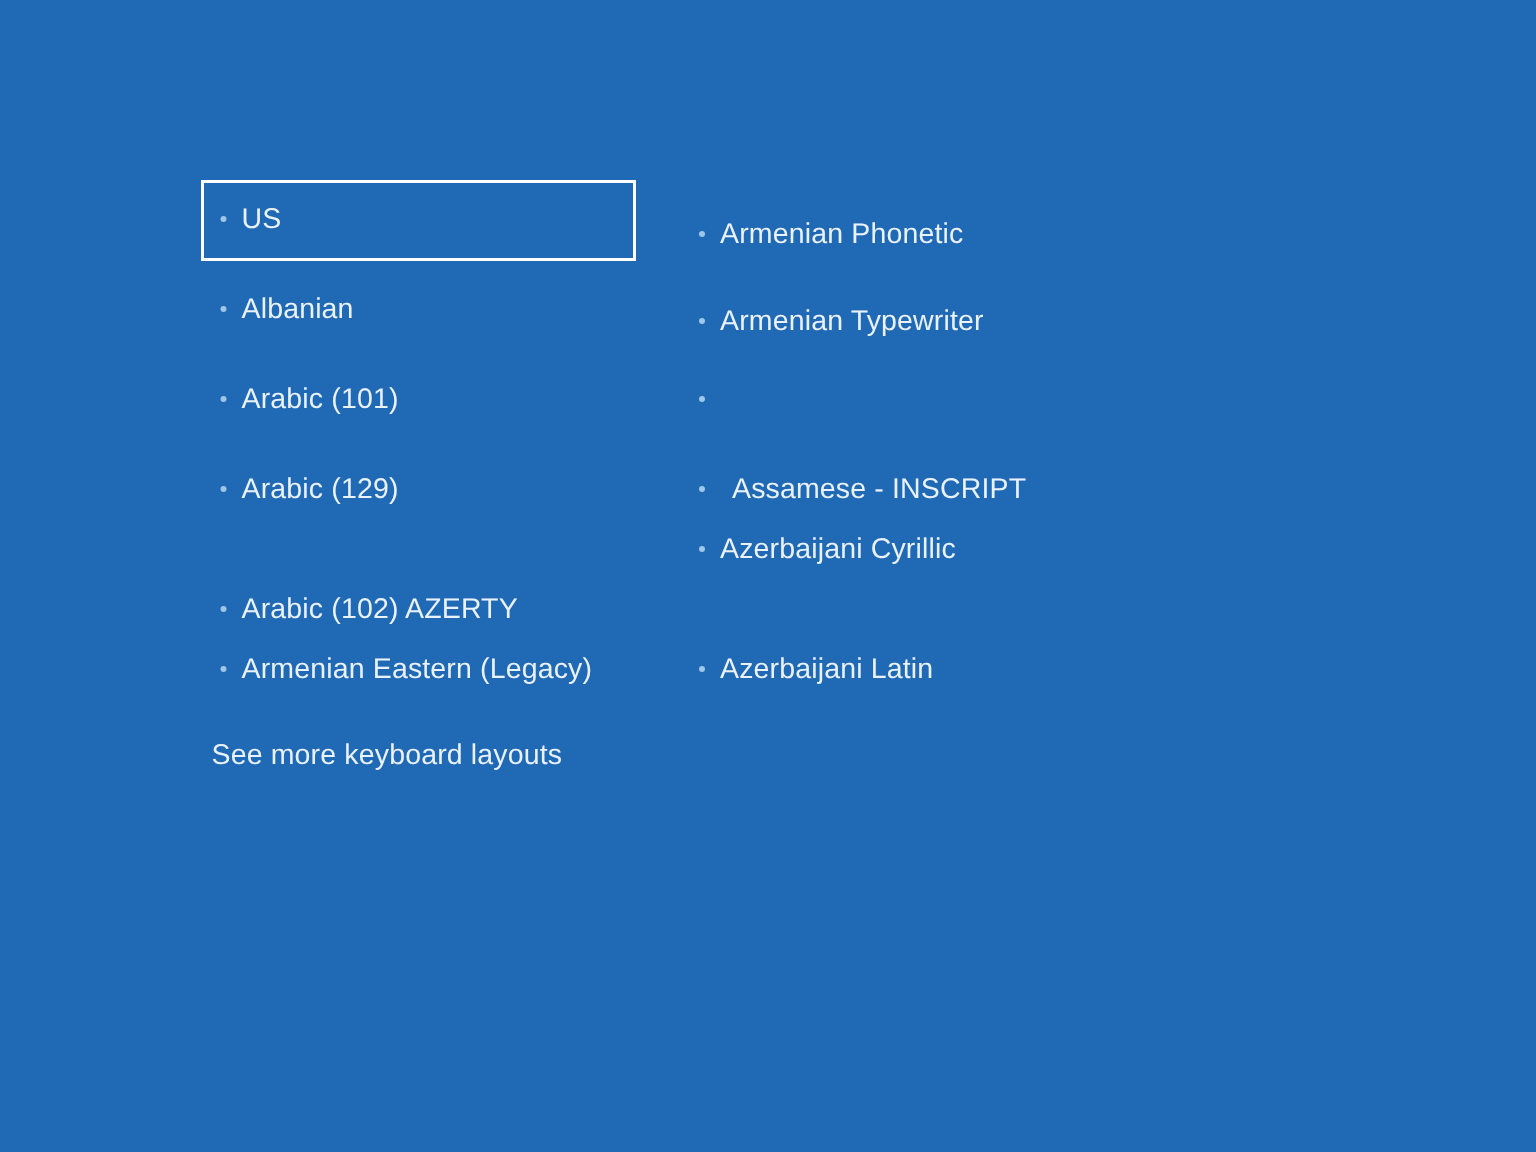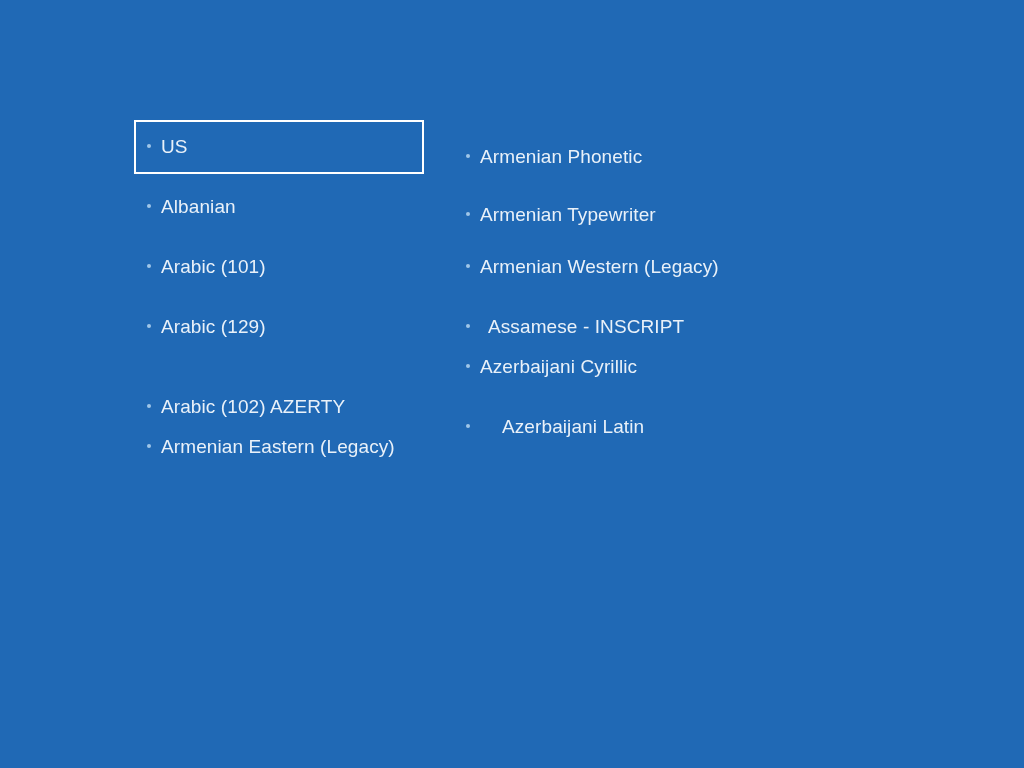--- a/index.html
+++ b/index.html
@@ -139,31 +139,31 @@
         <div class="layout-item" style="top: 130px;">
           <span class="bullet"></span>
           <span class="label">Armenian Phonetic</span>
         </div>
         <div class="layout-item" style="top: 188px;">
           <span class="bullet"></span>
           <span class="label">Armenian Typewriter</span>
         </div>
         <div class="layout-item" style="top: 240px;">
           <span class="bullet"></span>
-          <span class="label">Armenian Western (Legacy)</span>
         </div>
         <div class="layout-item" style="top: 300px; gap: 8px;">
           <span class="bullet"></span>
           <span class="label">Assamese - INSCRIPT</span>
         </div>
         <div class="layout-item" style="top: 340px;">
           <span class="bullet"></span>
           <span class="label">Azerbaijani Cyrillic</span>
         </div>
-        <div class="layout-item" style="top: 400px; gap: 22px;">
+        <div class="layout-item" style="top: 420px;">
           <span class="bullet"></span>
           <span class="label">Azerbaijani Latin</span>
         </div>
       </div>
   </div>
 
+  <div id="see-more-link">See more keyboard layouts</div>
 
 </div>
 
 </body></html>

